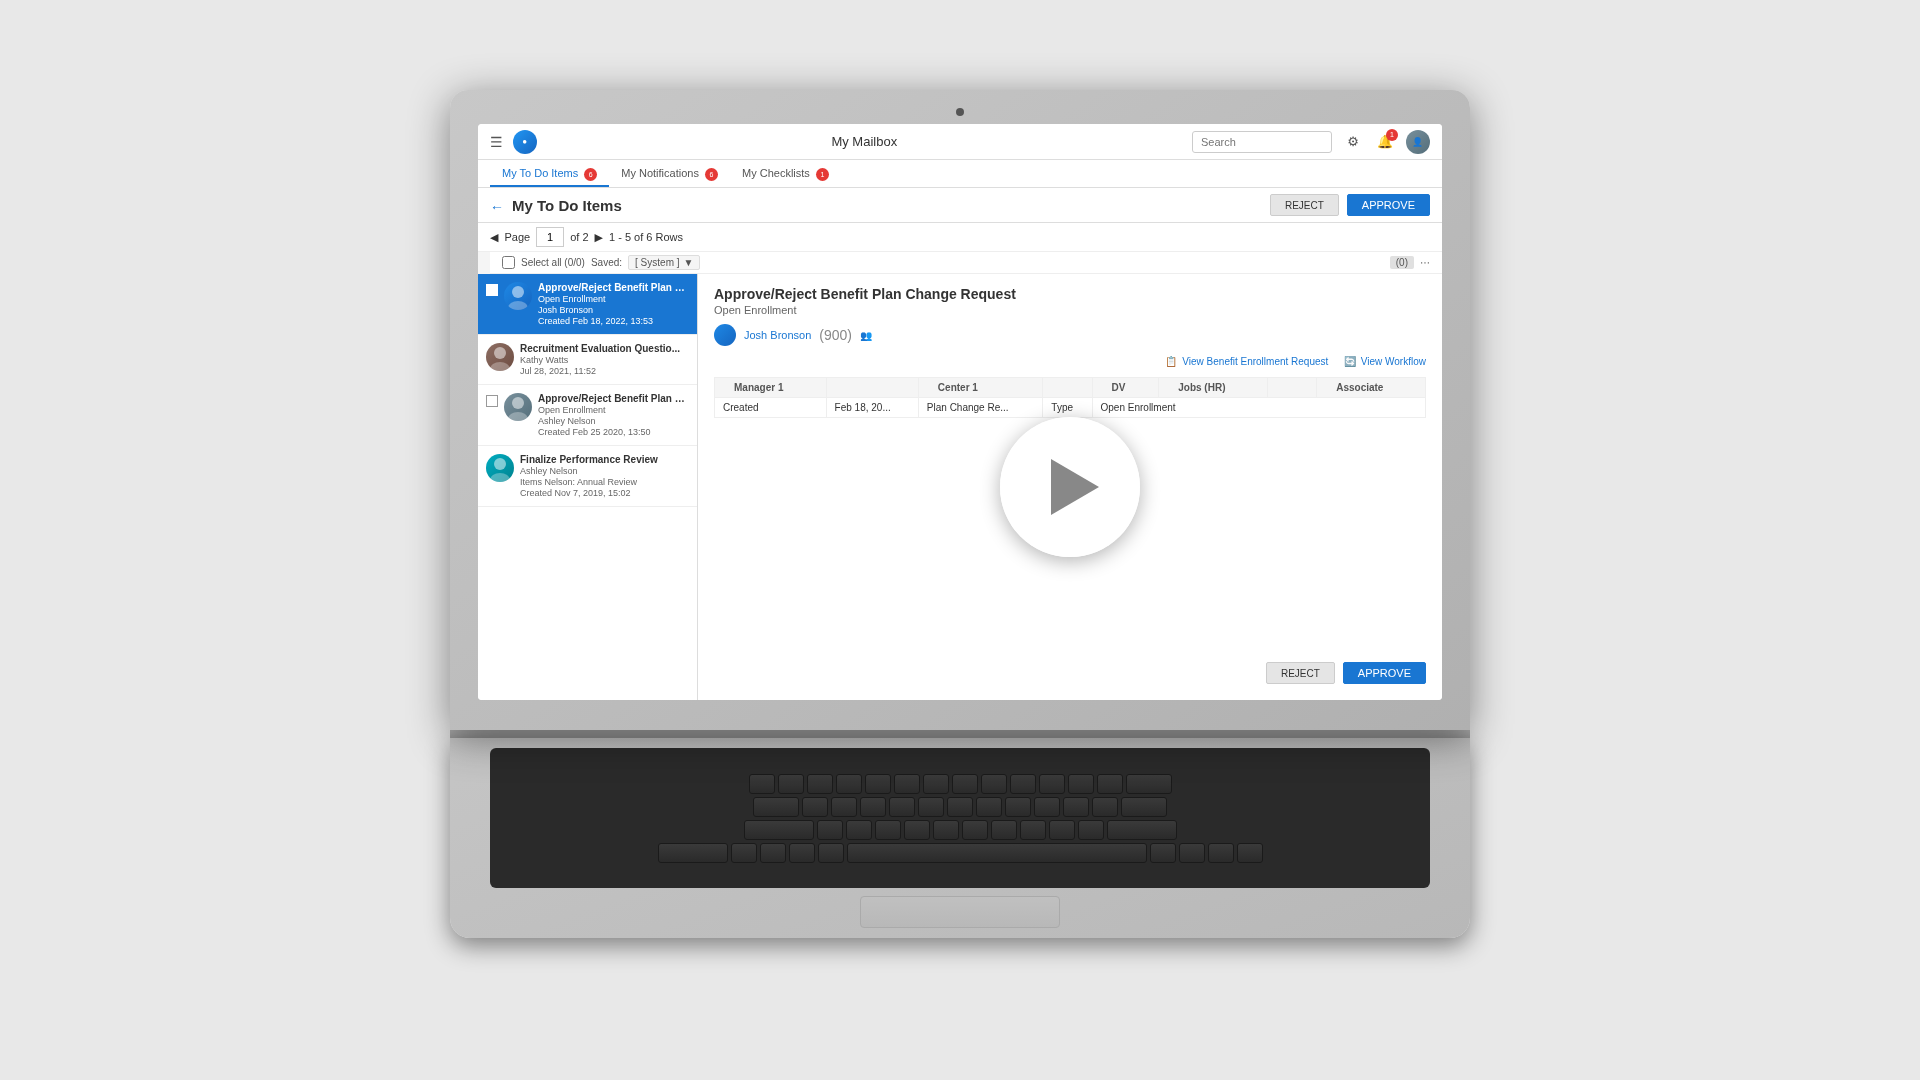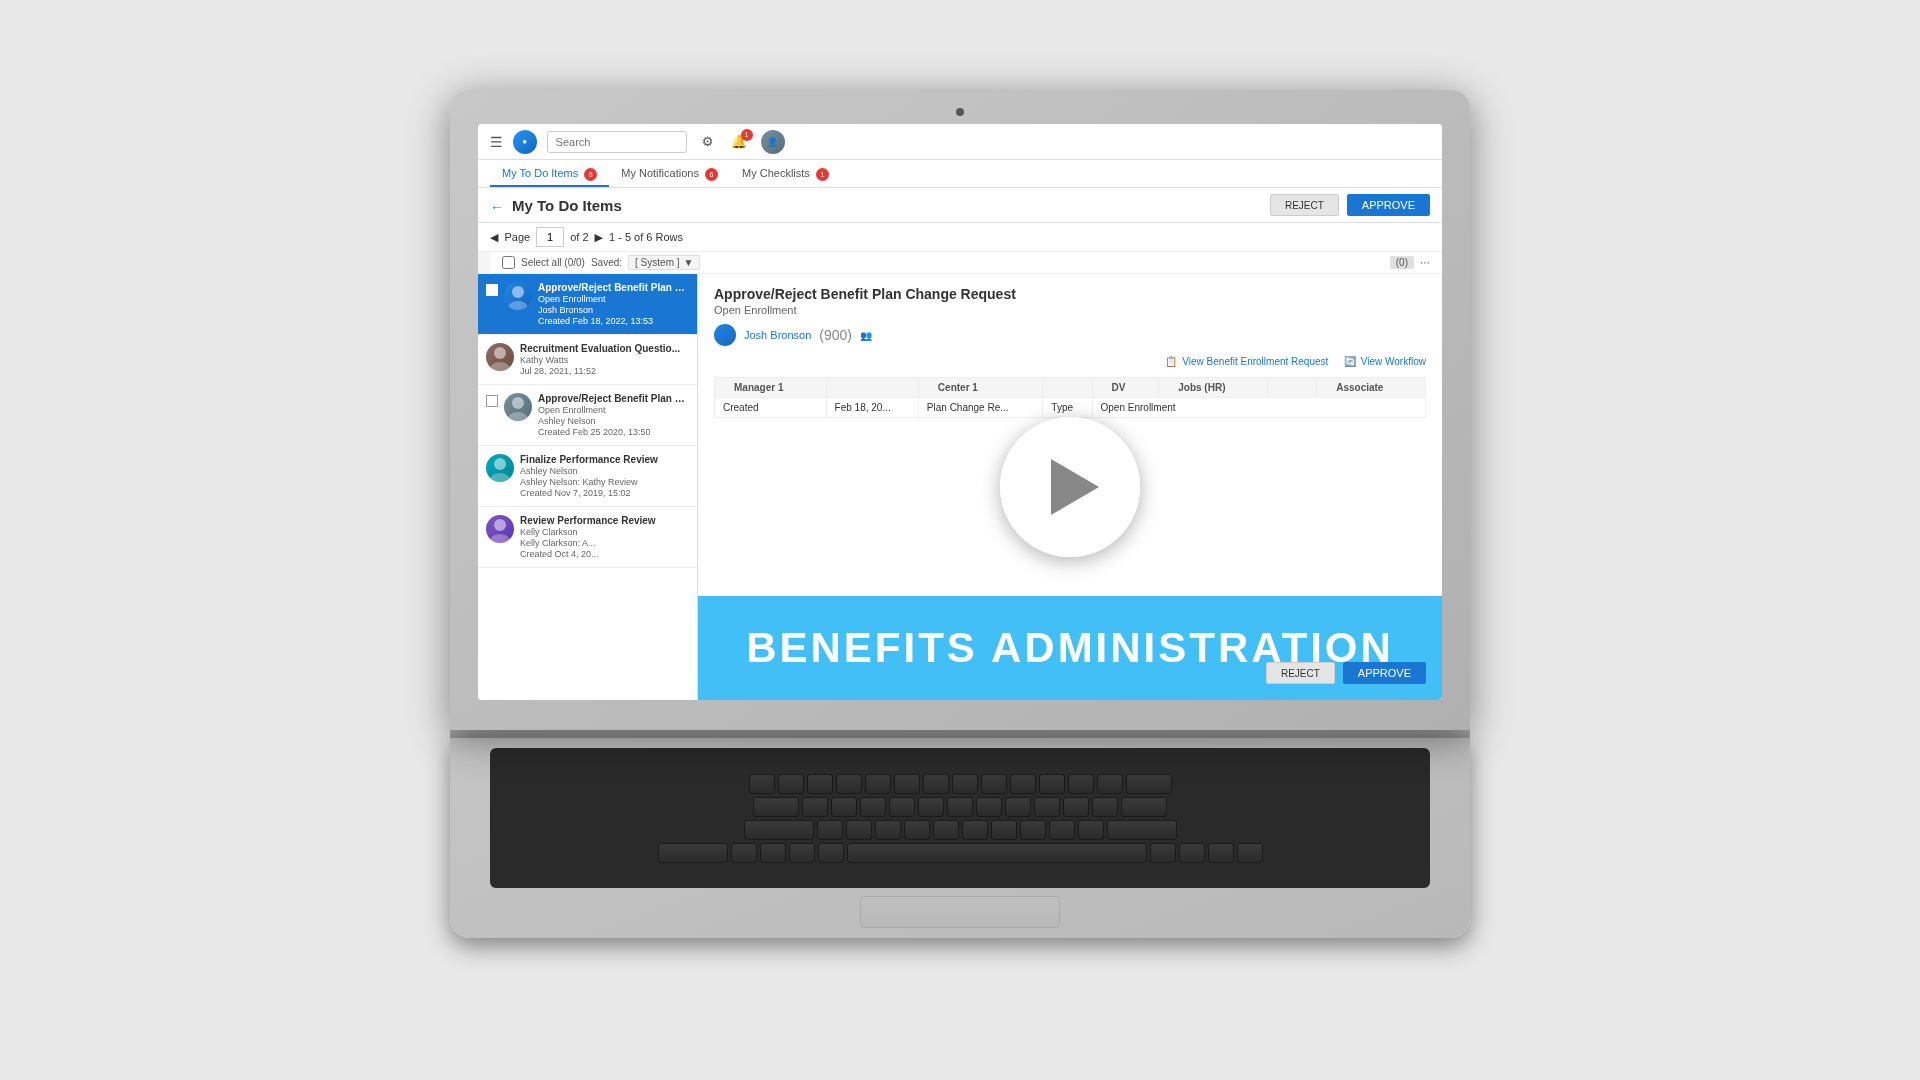--- a/index.html
+++ b/index.html
@@ -602,20 +602,21 @@
     <div class="laptop-camera"></div>
     <div class="laptop-screen">
 
       <div class="app-ui">
 
         <div class="top-nav">
           <span class="nav-hamburger">☰</span>
           <div class="nav-logo">
             <span style="font-size:8px; color:white;">●</span>
           </div>
+          <div class="nav-title">My Mailbox</div>
           <input class="nav-search" type="text" placeholder="Search" style="">
           <div class="nav-icon">⚙</div>
           <div class="nav-icon">
             🔔
             <span class="nav-badge">1</span>
           </div>
           <div class="nav-avatar">👤</div>
         </div>
 
         <div class="tab-bar">
@@ -722,39 +723,25 @@
             <div class="todo-item">
               <div class="todo-avatar avatar-teal">
                 <svg width="28" height="28" viewBox="0 0 28 28">
                     <circle cx="14" cy="10" r="6" fill="rgba(255,255,255,0.5)"></circle>
                     <ellipse cx="14" cy="26" rx="10" ry="7" fill="rgba(255,255,255,0.3)"></ellipse>
                   </svg>
               </div>
               <div class="todo-text">
                 <div class="todo-item-title">Finalize Performance Review</div>
                 <div class="todo-item-sub">Ashley Nelson</div>
-                <div class="todo-item-sub">Ashley Nelson: Kathy Review</div>
+                <div class="todo-item-sub">Items Nelson: Annual Review</div>
                 <div class="todo-item-sub">Created Nov 7, 2019, 15:02</div>
               </div>
             </div>
 
-            <div class="todo-item">
-              <div class="todo-avatar avatar-purple">
-                <svg width="28" height="28" viewBox="0 0 28 28">
-                    <circle cx="14" cy="10" r="6" fill="rgba(255,255,255,0.5)"></circle>
-                    <ellipse cx="14" cy="26" rx="10" ry="7" fill="rgba(255,255,255,0.3)"></ellipse>
-                  </svg>
-              </div>
-              <div class="todo-text">
-                <div class="todo-item-title">Review Performance Review</div>
-                <div class="todo-item-sub">Kelly Clarkson</div>
-                <div class="todo-item-sub">Kelly Clarkson: A...</div>
-                <div class="todo-item-sub">Created Oct 4, 20...</div>
-              </div>
-            </div>
 
           </div>
 
           <div class="detail-panel">
             <div class="detail-title">Approve/Reject Benefit Plan Change Request</div>
             <div class="detail-subtitle">Open Enrollment</div>
 
             <div class="detail-author-row">
               <div class="author-avatar"></div>
               <span class="author-name">Josh Bronson</span>
@@ -796,23 +783,20 @@
                 </tr>
               </tbody>
             </table>
 
             <div class="video-overlay">
               <div style="position: relative; width: 100%; height: 100%; display: flex; flex-direction: column; align-items: center; justify-content: center;">
                 <div class="play-button-circle">
                   <div class="play-triangle"></div>
                 </div>
 
-                <div class="benefits-banner">
-                  <div class="benefits-title">BENEFITS ADMINISTRATION</div>
-                </div>
 
                 <div class="bottom-buttons">
                   <button class="btn-reject">REJECT</button>
                   <button class="btn-approve">APPROVE</button>
                 </div>
               </div>
             </div>
 
           </div>
         </div>

